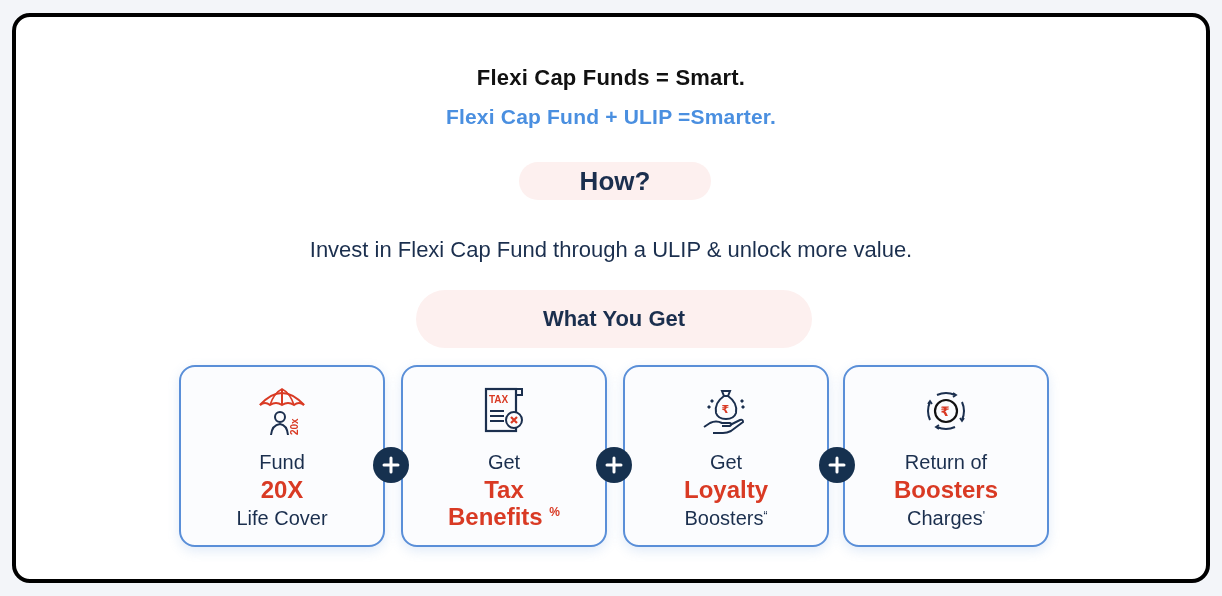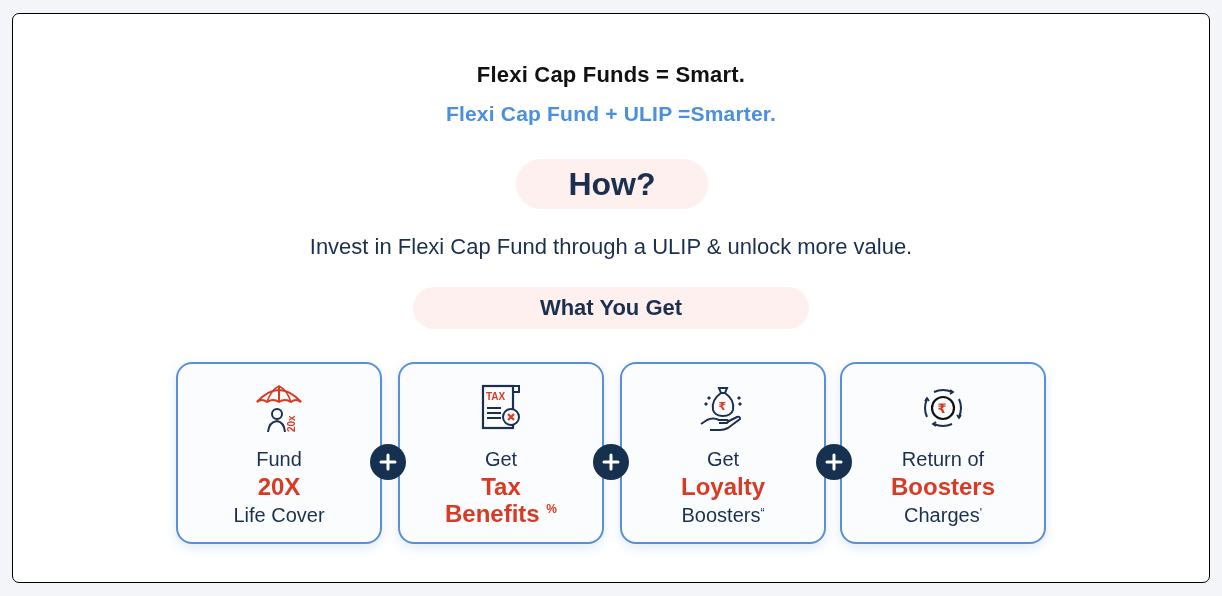--- a/index.html
+++ b/index.html
@@ -7,44 +7,44 @@
       width: 1222px; height: 596px;
       background: #f3f5f9;
       font-family: "Liberation Sans", "DejaVu Sans", sans-serif;
       overflow: hidden;
     }
     .panel {
       position: absolute;
       left: 12px; top: 13px;
       width: 1198px; height: 570px;
       background: #ffffff;
-      border: 1px solid #000000;
-      border-radius: 7px;
+      border: 4px solid #000000;
+      border-radius: 18px;
     }
     .headline {
       position: absolute; left: 0; right: 0; top: 48px;
       text-align: center;
       font-size: 22px; font-weight: 600; color: #111111;
       letter-spacing: 0.2px;
     }
     .subheadline {
       position: absolute; left: 0; right: 0; top: 88px;
       text-align: center;
       font-size: 21px; font-weight: 600; color: #4a8fe0;
       letter-spacing: 0.2px;
     }
     .pill {
       position: absolute;
       background: #fdf0ef;
       border-radius: 30px;
       display: flex; align-items: center; justify-content: center;
       color: #1b2f4e; font-weight: 700;
     }
-    .pill.how { left: 503px; top: 145px; width: 192px; height: 50px; font-size: 32px; }
-    .pill.get { left: 400px; top: 273px; width: 396px; height: 42px; font-size: 22px; }
+    .pill.how { left: 503px; top: 145px; width: 192px; height: 38px; font-size: 26px; }
+    .pill.get { left: 400px; top: 273px; width: 396px; height: 58px; font-size: 22px; }
     .invest {
       position: absolute; left: 0; right: 0; top: 220px;
       text-align: center;
       font-size: 22px; font-weight: 400; color: #1b2f4e;
     }
     .card {
       position: absolute; top: 348px;
       width: 206px; height: 182px;
       background: #fbfcfe;
       border: 2px solid #5a8fd8;

